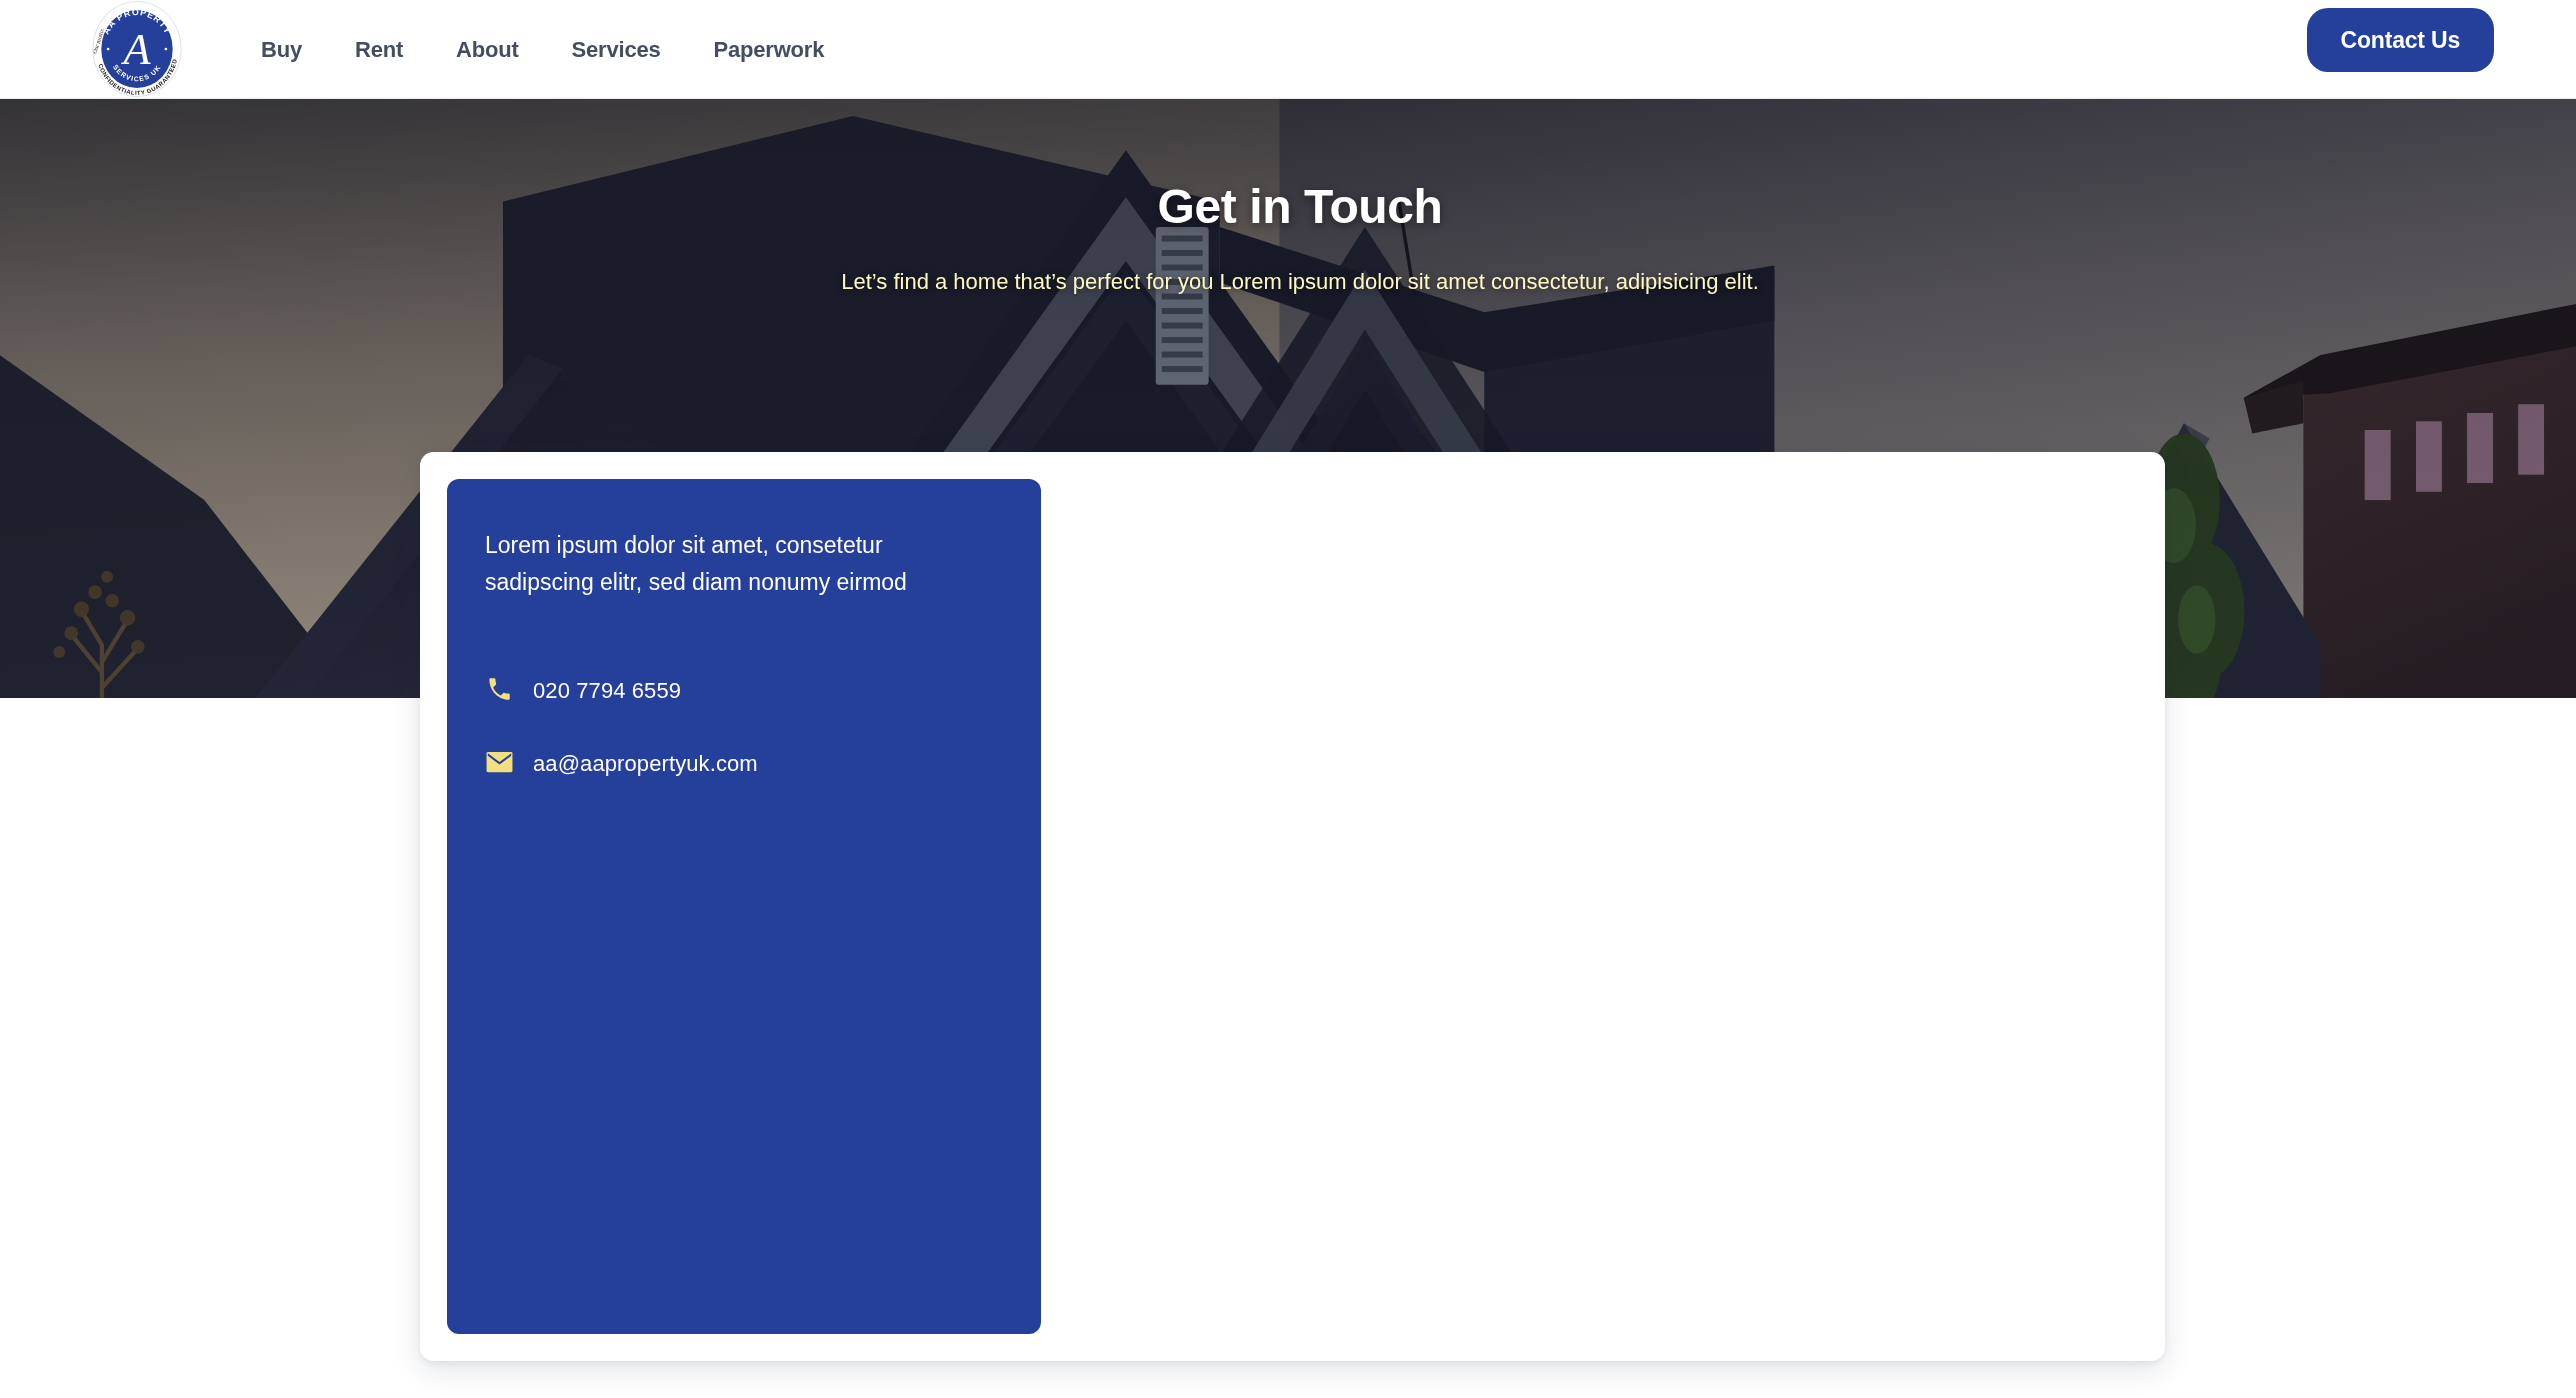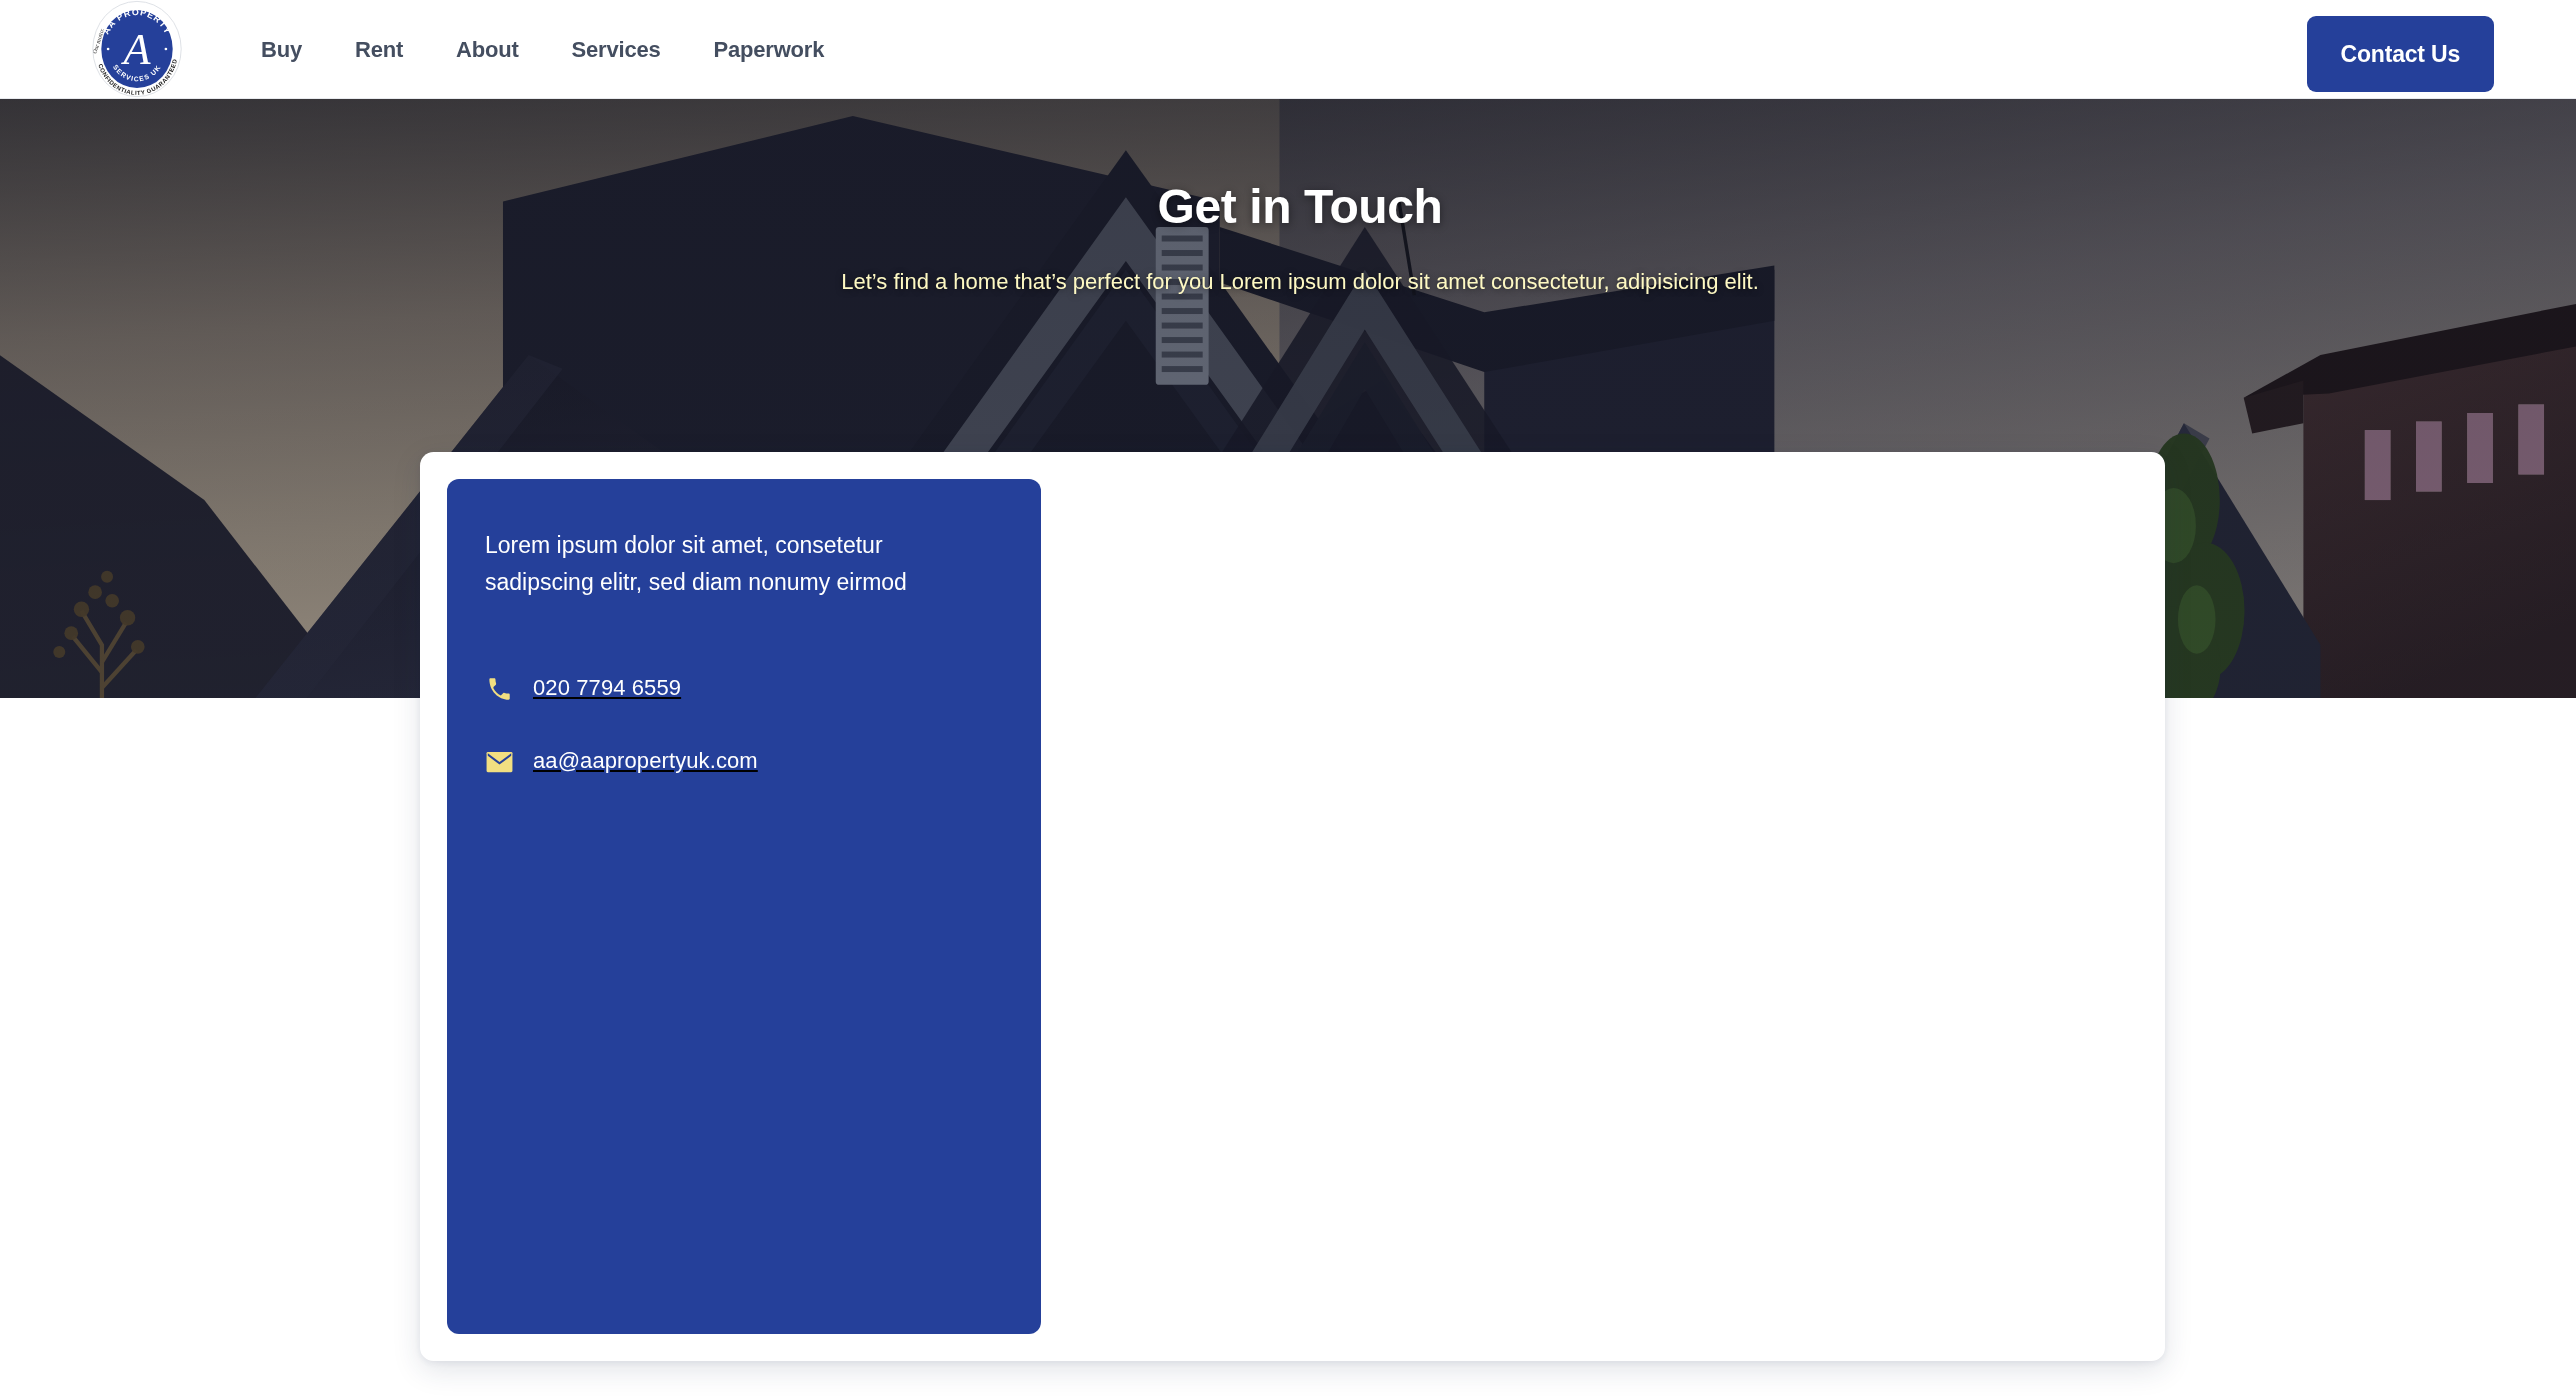--- a/index.html
+++ b/index.html
@@ -62,27 +62,27 @@
     margin-right: 53px;
     cursor: pointer;
     text-decoration: none;
     white-space: nowrap;
   }
   .nav-link:last-child { margin-right: 0; }
 
   .contact-us-btn {
     position: absolute;
     right: 82px;
-    top: 16px;
-    height: 76px;
+    top: 8px;
+    height: 64px;
     padding: 0 34px;
     background: #25409a;
     color: #ffffff;
     border: none;
-    border-radius: 9px;
+    border-radius: 21px;
     font-family: "Liberation Sans", sans-serif;
     font-size: 23px;
     font-weight: 700;
     letter-spacing: -0.2px;
     cursor: pointer;
     display: flex;
     align-items: center;
     justify-content: center;
   }
 
@@ -168,24 +168,23 @@
     font-size: 23px;
     font-weight: 400;
     color: #ffffff;
     line-height: 1.62;
     max-width: 512px;
     margin-bottom: 73px;
   }
   .info-list { list-style: none; }
   .info-item {
     display: flex;
-    align-items: flex-start;
+    align-items: flex-end;
     margin-bottom: 44px;
     min-height: 29px;
-    text-decoration: underline;
   }
   .info-item:last-child { margin-bottom: 0; }
   .info-icon {
     width: 29px;
     min-width: 29px;
     height: 29px;
     margin-right: 19px;
     display: flex;
     align-items: center;
     justify-content: center;

